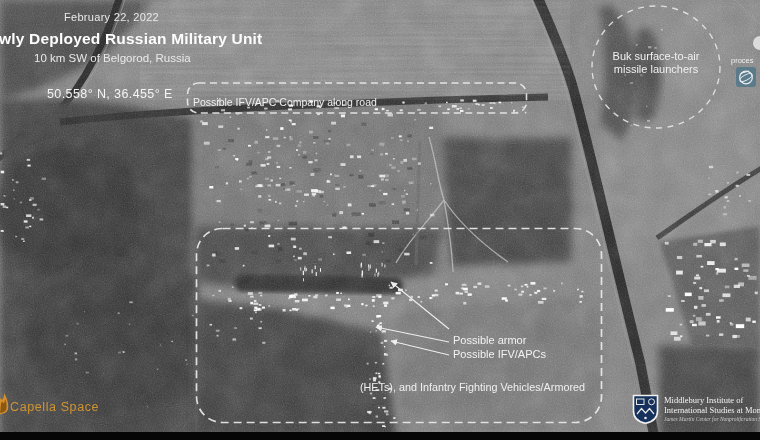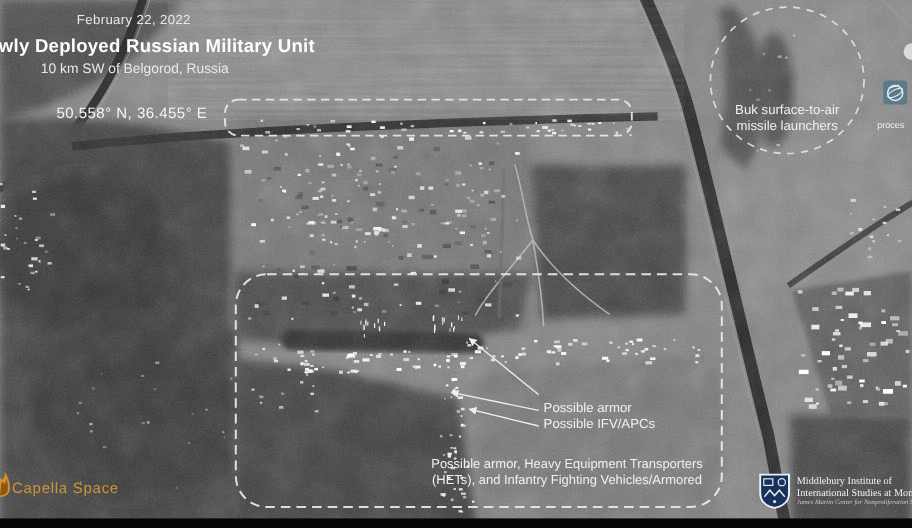--- a/index.html
+++ b/index.html
@@ -5,26 +5,26 @@
   html,body{margin:0;padding:0;background:#222;}
   #stage{position:relative;width:760px;height:440px;overflow:hidden;
          font-family:"Liberation Sans",sans-serif;background:#4c1d95;}
   #stage svg.layer{position:absolute;left:0;top:0;}
   .txt{position:absolute;color:#efefef;white-space:nowrap;z-index:3;}
   .date{left:64px;top:11px;font-size:11px;letter-spacing:.3px;color:#e9e9e9;}
   .title{left:-1px;top:30px;font-size:15.5px;font-weight:bold;color:#fdfdfd;letter-spacing:.2px;}
   .subtitle{left:34px;top:52px;font-size:11.5px;color:#e9e9e9;}
   .coords{left:47px;top:87px;font-size:12.5px;letter-spacing:.4px;color:#f4f4f4;}
   .roadlabel{left:193px;top:96px;font-size:10.5px;color:#f0f0f0;}
-  .buklabel{left:592px;top:50px;width:128px;text-align:center;font-size:11px;line-height:12.5px;color:#f0f0f0;margin-top:36px;}
+  .buklabel{left:592px;top:50px;width:128px;text-align:center;font-size:11px;line-height:12.5px;color:#f0f0f0;}
   .ptr{left:453px;font-size:11px;color:#f2f2f2;}
   .ptr1{top:320px;} .ptr2{top:334px;} .ptr3{top:348px;}
   .caption{left:330px;top:381px;width:285px;text-align:center;font-size:10.8px;line-height:13.4px;color:#f0f0f0;}
   .capella{left:10px;top:400px;font-size:12.5px;letter-spacing:.6px;}
-  .proces{left:731px;top:56px;font-size:7.5px;color:#f0f0f0;margin-top:44px;}
+  .proces{left:731px;top:56px;font-size:7.5px;color:#f0f0f0;}
   .bluelogo{position:absolute;left:736px;top:67px;width:20px;height:20px;border-radius:3px;z-index:3;}
   .cornercircle{position:absolute;left:753px;top:36px;width:14px;height:14px;border-radius:50%;
                 background:#e9e9e9;opacity:.85;z-index:3;}
   .flame{position:absolute;left:-6px;top:383px;z-index:3;}
   .mii{position:absolute;z-index:3;font-family:"Liberation Serif",serif;white-space:nowrap;}
   .mii1{left:664px;top:395px;font-size:8.5px;color:#f2f2f2;}
   .mii2{left:664px;top:405px;font-size:8.5px;color:#f2f2f2;}
   .mii3{left:664px;top:416px;font-size:5.5px;font-style:italic;color:#c9c9c9;}
   .shield{position:absolute;left:632px;top:394px;z-index:3;}
   .bottombar{position:absolute;left:0;bottom:0;width:760px;height:8px;background:#060606;z-index:4;}
@@ -694,31 +694,31 @@
     <line x1="449" y1="329" x2="391" y2="282" stroke="#eee" stroke-width="1.1" marker-end="url(#ah)"></line>
     <line x1="449" y1="342" x2="376" y2="327" stroke="#eee" stroke-width="1.1" marker-end="url(#ah)"></line>
     <line x1="449" y1="355" x2="391" y2="341" stroke="#eee" stroke-width="1.1" marker-end="url(#ah)"></line>
   </svg>
 
   <div class="txt date">February 22, 2022</div>
   <div class="txt title">wly Deployed Russian Military Unit</div>
   <div class="txt subtitle">10 km SW of Belgorod, Russia</div>
   <div class="txt coords">50.558° N, 36.455° E</div>
 
+  <div class="txt roadlabel">Possible IFV/APC Company along road</div>
 
   <div class="txt buklabel">
     <span>Buk surface-to-air</span><br>
     <span>missile launchers</span>
   </div>
 
   <div class="txt ptr ptr2">Possible armor</div>
   <div class="txt ptr ptr3">Possible IFV/APCs</div>
 
   <div class="txt caption">
-    <span style="display:block">Possible armor, Heavy Equipment Transporters</span>
     <span style="display:block">(HETs), and Infantry Fighting Vehicles/Armored</span>
   </div>
 
   <svg class="flame" width="18" height="32" viewBox="0 0 18 32">
     <path d="M3,31 C5,26 3,20 6,14 C7,18 10,18 10,10 C13,15 15,21 14,26 C13,30 8,32 3,31 Z" fill="#d78f2b"></path>
     <path d="M6,30 C7,26 6,22 8,18 C9,21 11,21 11,16 C13,20 13,25 12,27 C11,29 8,30 6,30 Z" fill="#8a5a14"></path>
   </svg>
   <div class="txt capella" style="color:#cf9433">Capella Space</div>
 
   <div class="txt proces">proces</div>

